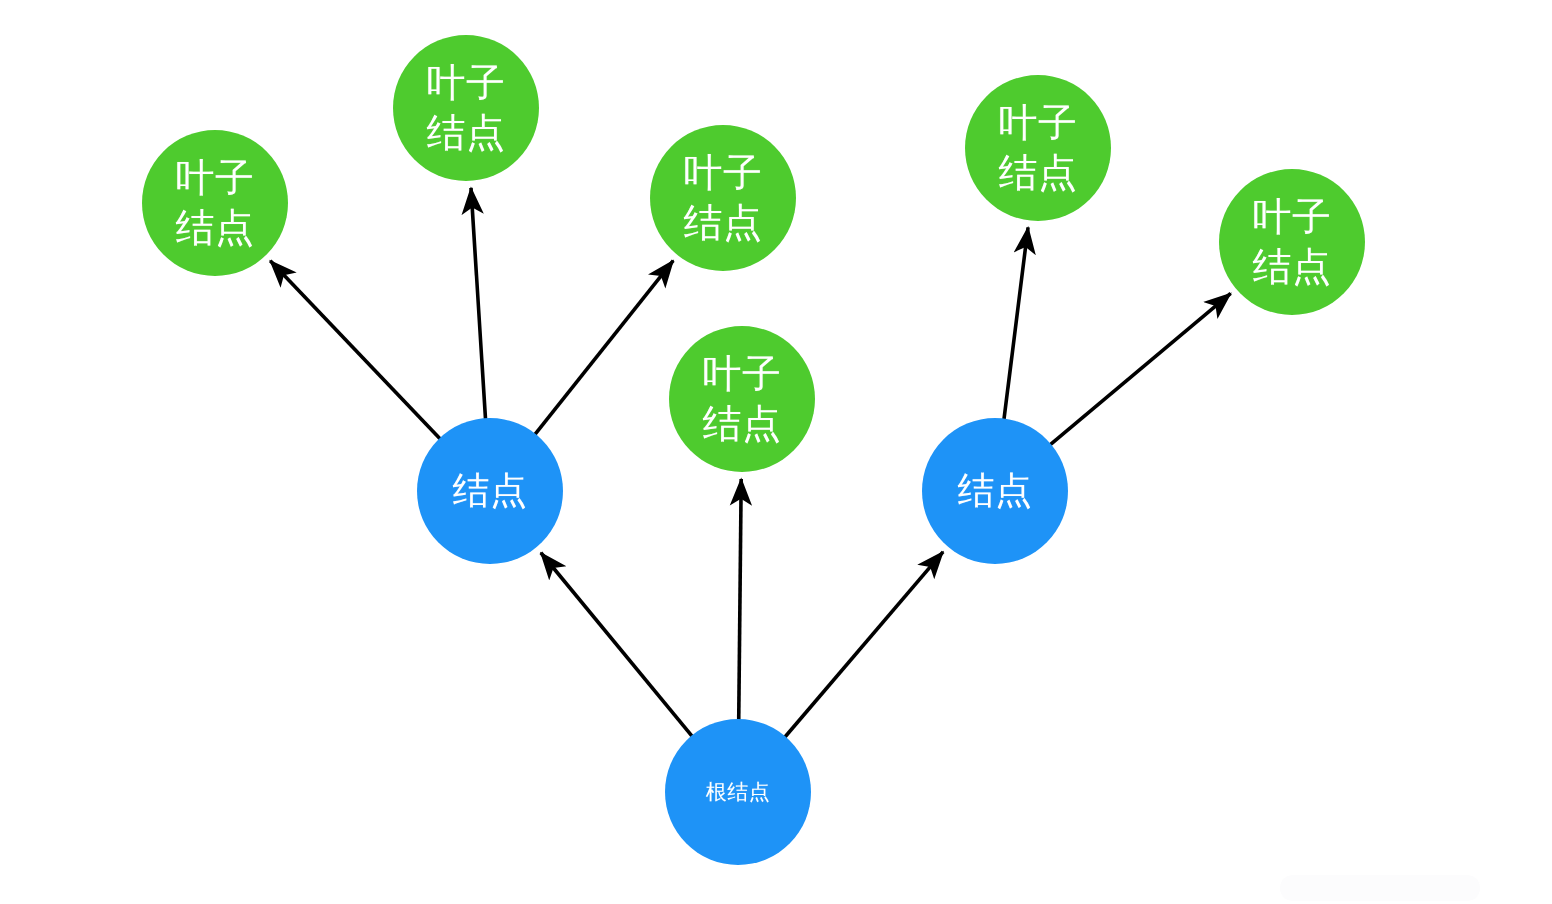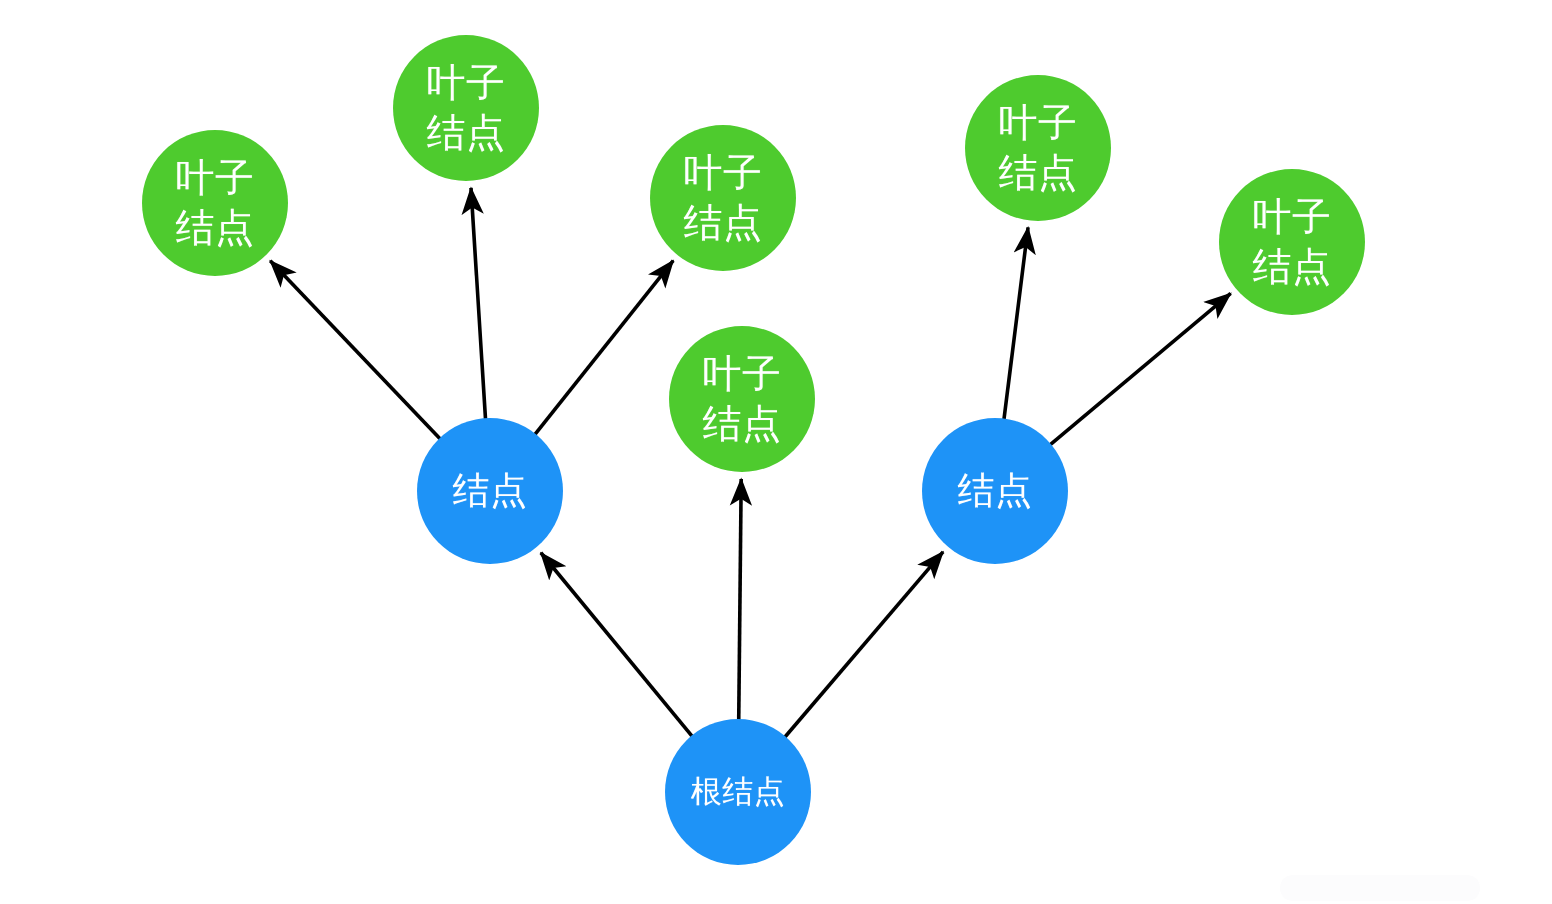--- a/index.html
+++ b/index.html
@@ -46,21 +46,21 @@
     text-shadow: 0 0 1px rgba(255,255,255,0.35);
   }
   .node-leaf .node-label {
     font-size: 39px;
     font-family: Liberation Serif, serif;
   }
   .node-branch .node-label {
     font-size: 37px;
   }
   .node-root .node-label {
-    font-size: 31px;
+    font-size: 21px;
   }
   .watermark {
     position: absolute;
     z-index: 1;
     background: #fcfcfd;
     border-radius: 30px;
   }
 </style>
 </head>
 <body>

